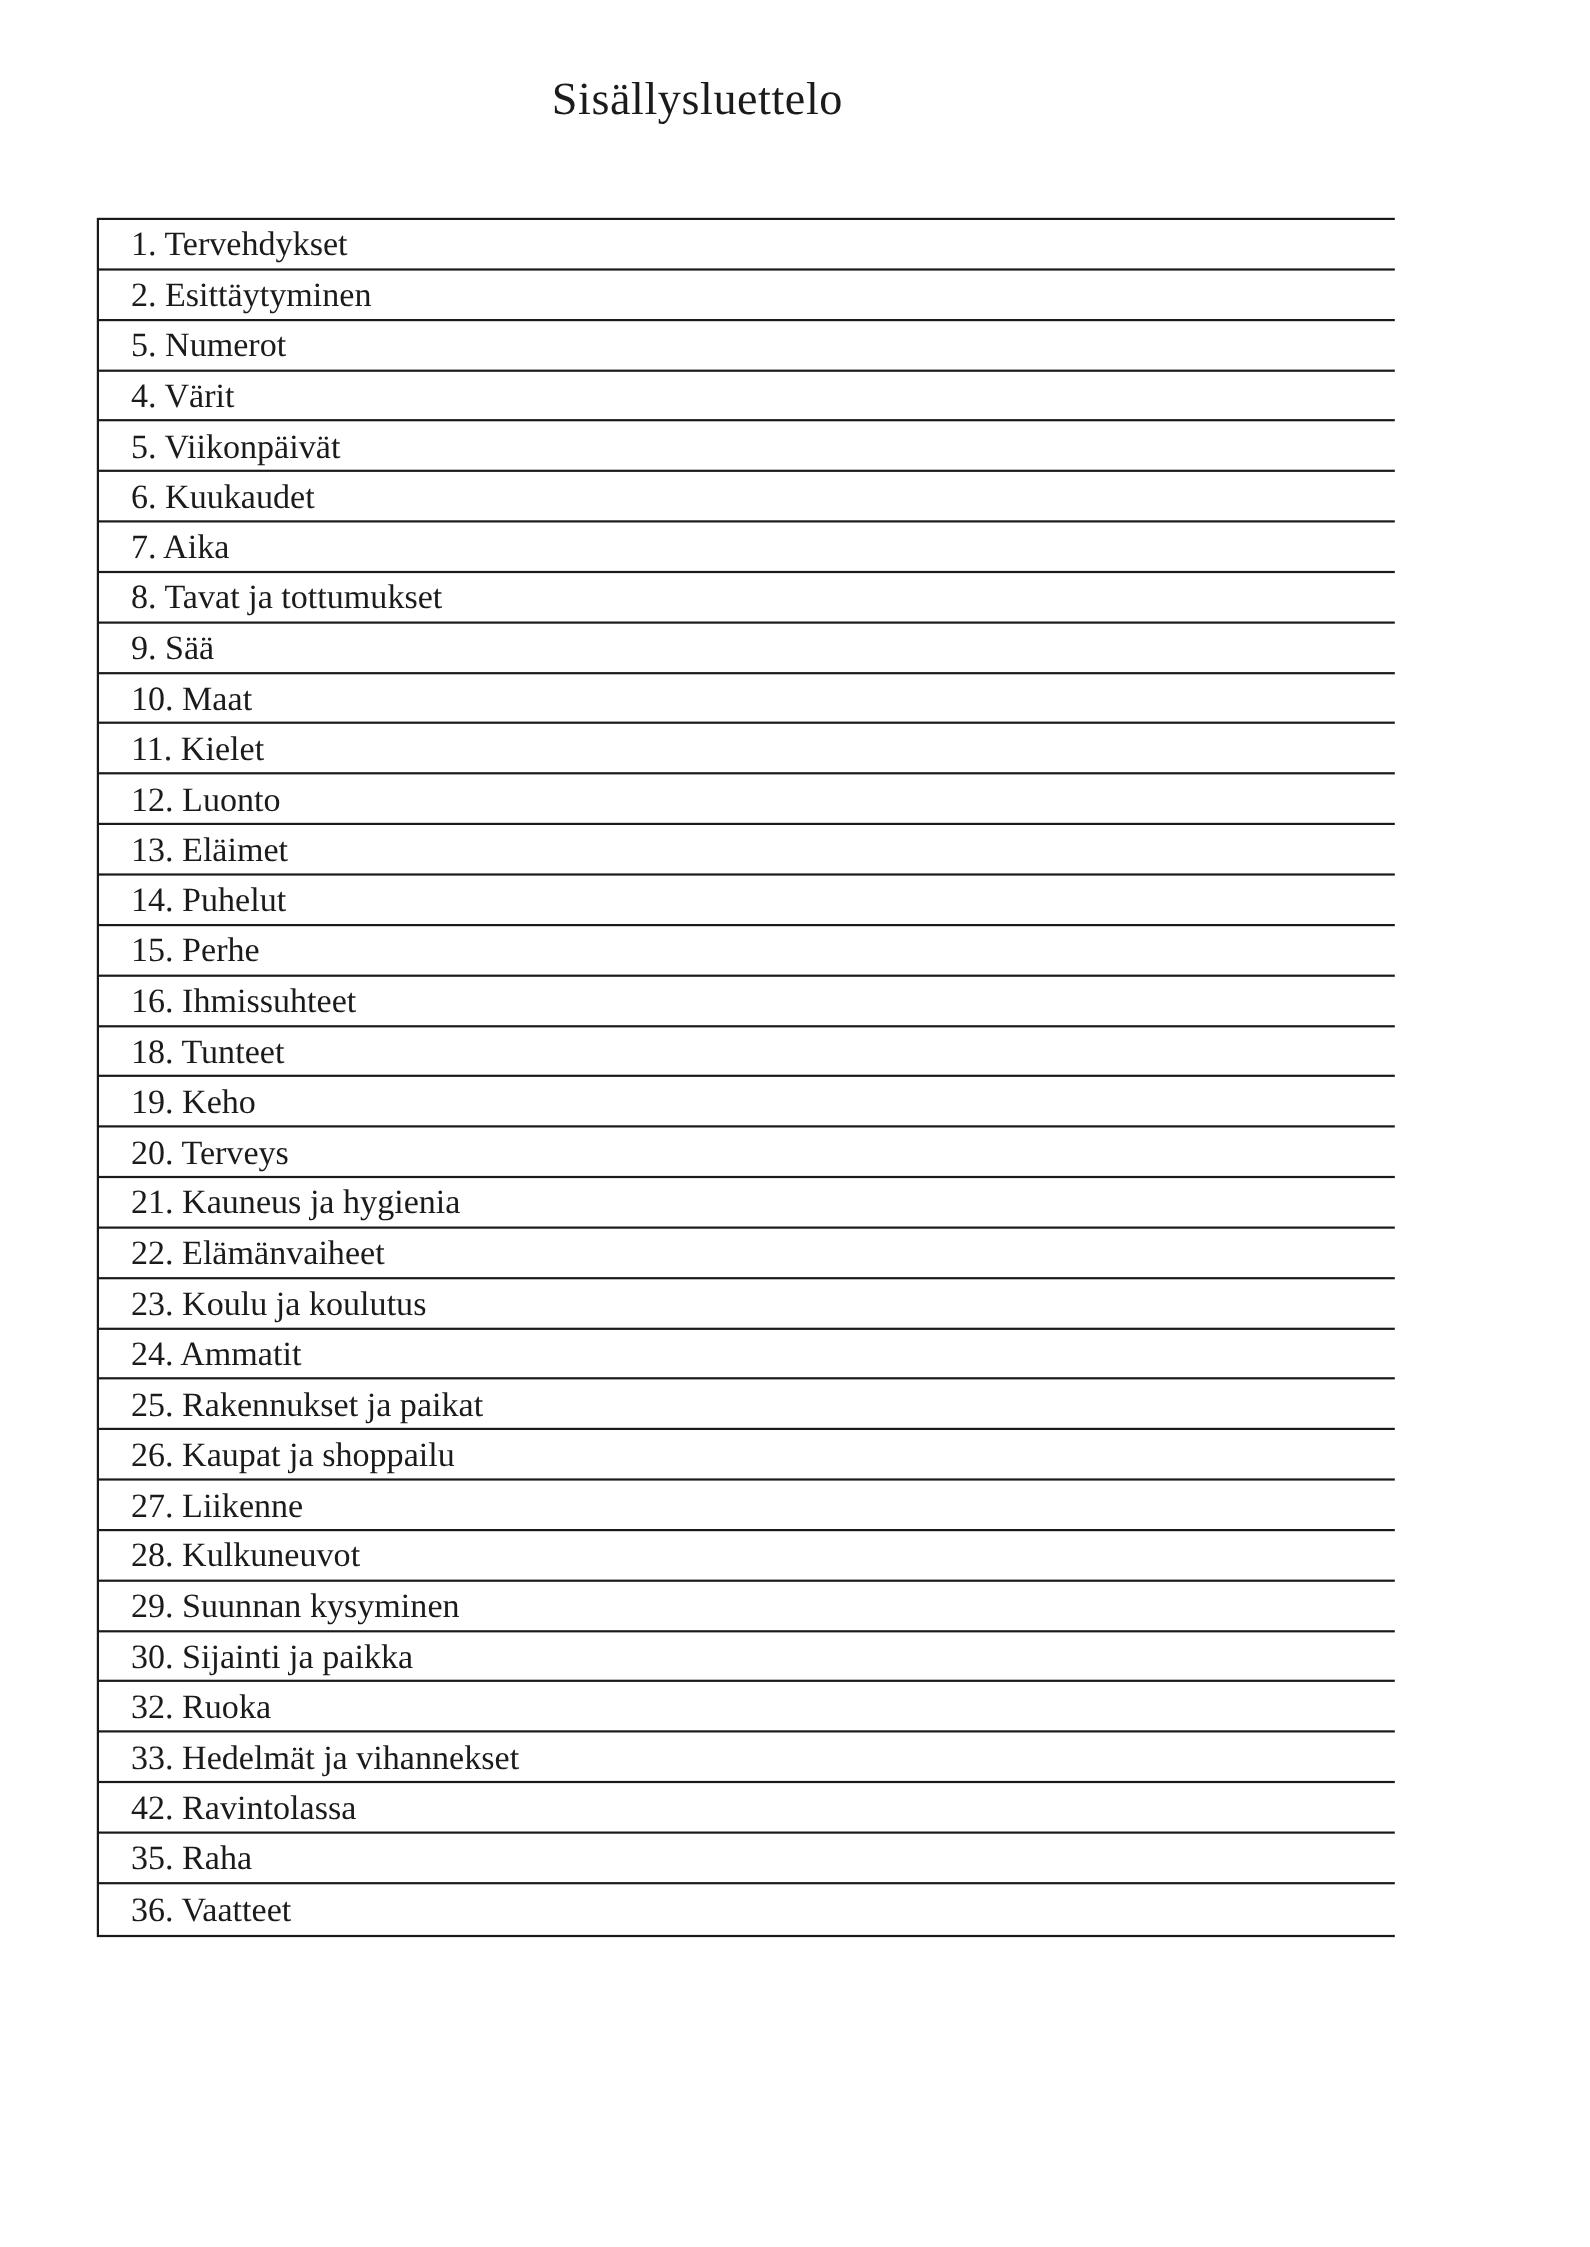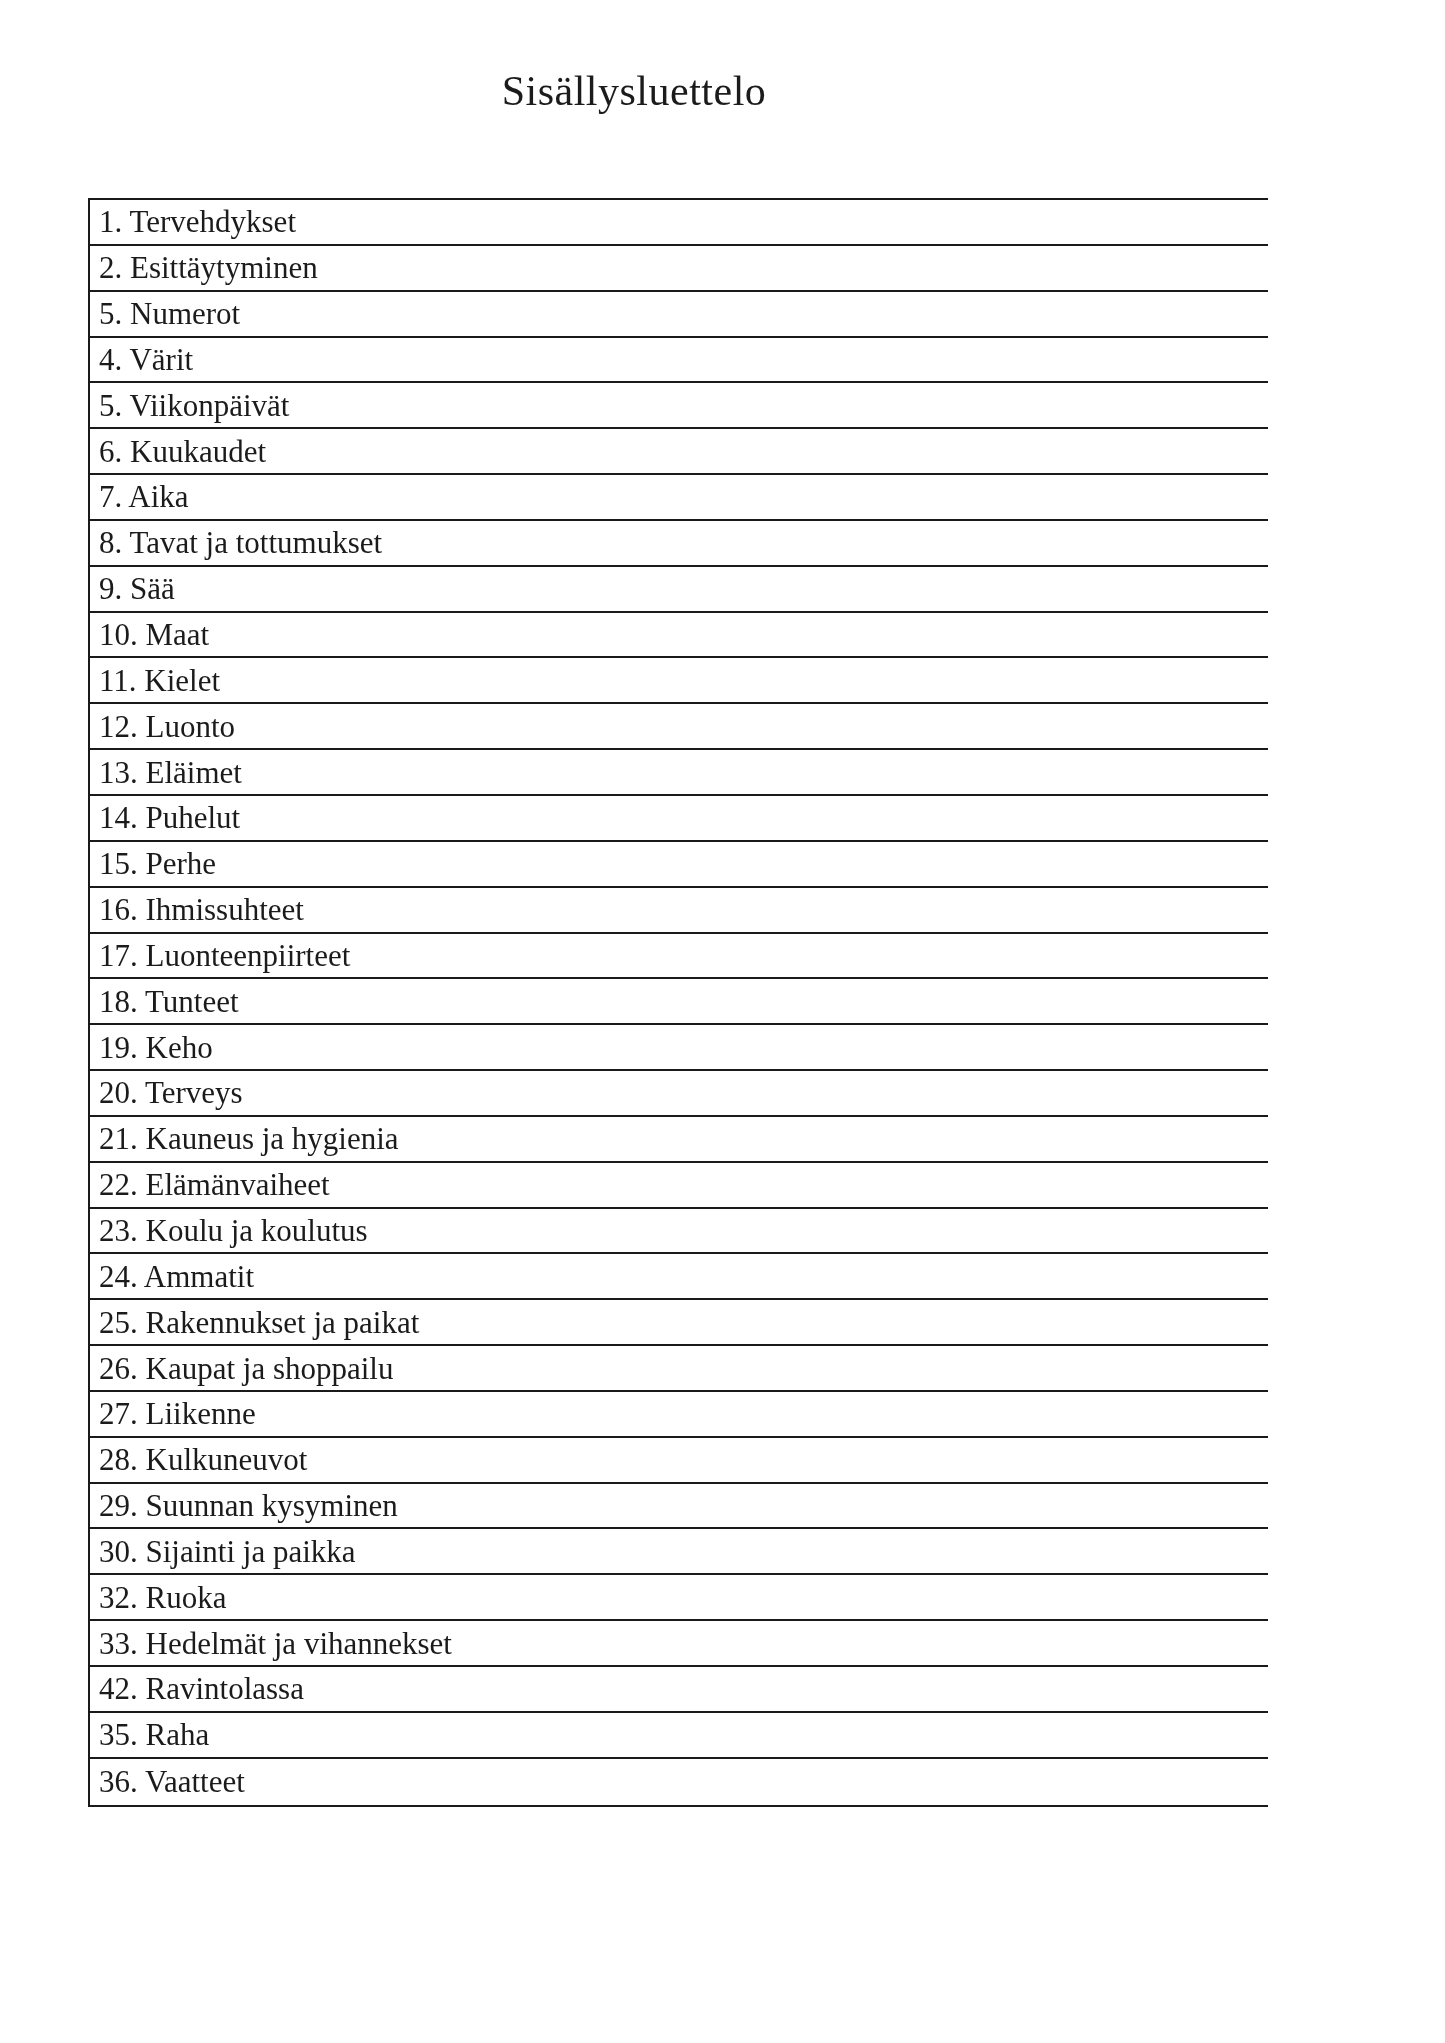--- a/index.html
+++ b/index.html
@@ -35,21 +35,21 @@
     border: 2px solid #1a1a1a;
     box-sizing: border-box;
     background: #ffffff;
   }
   .toc-row {
     height: 45.85px;
     box-sizing: border-box;
     border-bottom: 2px solid #1a1a1a;
     display: flex;
     align-items: center;
-    padding-left: 9px;
+    padding-left: 29px;
     font-size: 31px;
     line-height: 1;
     white-space: nowrap;
   }
   .toc-row:last-child {
     border-bottom: none;
   }
 </style>
 </head>
 <body>
@@ -100,23 +100,20 @@
     <div class="toc-row">
         <span>14. Puhelut</span>
       </div>
     <div class="toc-row">
         <span>15. Perhe</span>
       </div>
     <div class="toc-row">
         <span>16. Ihmissuhteet</span>
       </div>
     <div class="toc-row">
-        <span>17. Luonteenpiirteet</span>
-      </div>
-    <div class="toc-row">
         <span>18. Tunteet</span>
       </div>
     <div class="toc-row">
         <span>19. Keho</span>
       </div>
     <div class="toc-row">
         <span>20. Terveys</span>
       </div>
     <div class="toc-row">
         <span>21. Kauneus ja hygienia</span>

